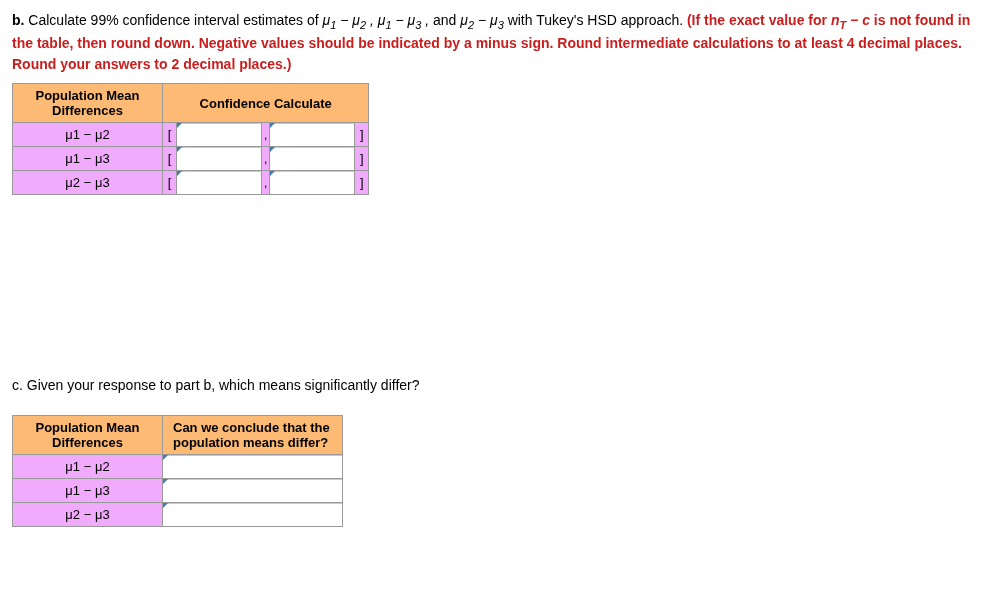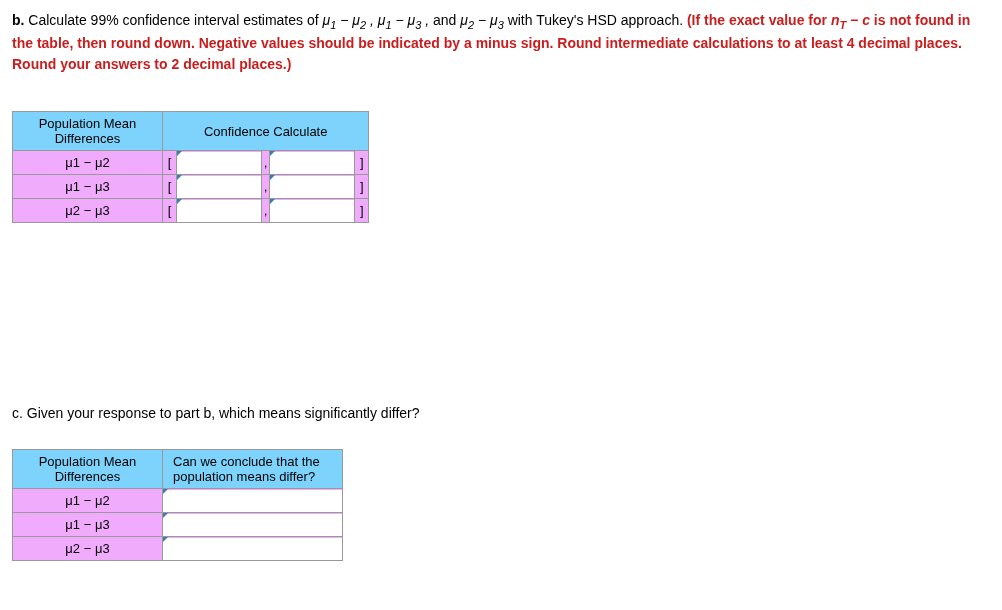--- a/index.html
+++ b/index.html
@@ -9,21 +9,21 @@
     }
     body {
       font-family: Arial, Helvetica, sans-serif;
       font-size: 14px;
       color: #000;
       padding: 10px 12px;
       background: #fff;
     }
     .question-text {
       line-height: 1.5;
-      margin-bottom: 36px;
+      margin-bottom: 8px;
     }
     .question-text .bold {
       font-weight: bold;
     }
     .question-text .red-bold {
       color: #c91e1e;
       font-weight: bold;
     }
     .italic {
       font-style: italic;
@@ -37,22 +37,22 @@
       margin-bottom: 40px;
     }
     th, td {
       border: 1px solid #999;
       padding: 4px 8px;
       text-align: center;
       font-size: 13px;
       background: #f0abfc;
     }
     th {
-      font-weight: normal;
-      background: #7dd3fc;
+      font-weight: bold;
+      background: #fdba74;
     }
     .header-narrow {
       width: 150px;
     }
     .header-ci {
       width: 200px;
     }
     .bracket-cell {
       padding: 2px 4px;
       width: 14px;
@@ -86,21 +86,21 @@
       border-left: 5px solid #3b7db5;
       border-bottom: 5px solid transparent;
     }
     .comma-cell {
       width: 8px;
       padding: 2px 2px;
       font-size: 12px;
     }
     .part-c-text {
       margin-top: 180px;
-      margin-bottom: 25px;
+      margin-bottom: 19px;
       line-height: 1.5;
     }
     .table-c th.can-conclude {
       width: 180px;
       text-align: left;
       padding-left: 10px;
     }
   </style>
 </head>
 <body>

